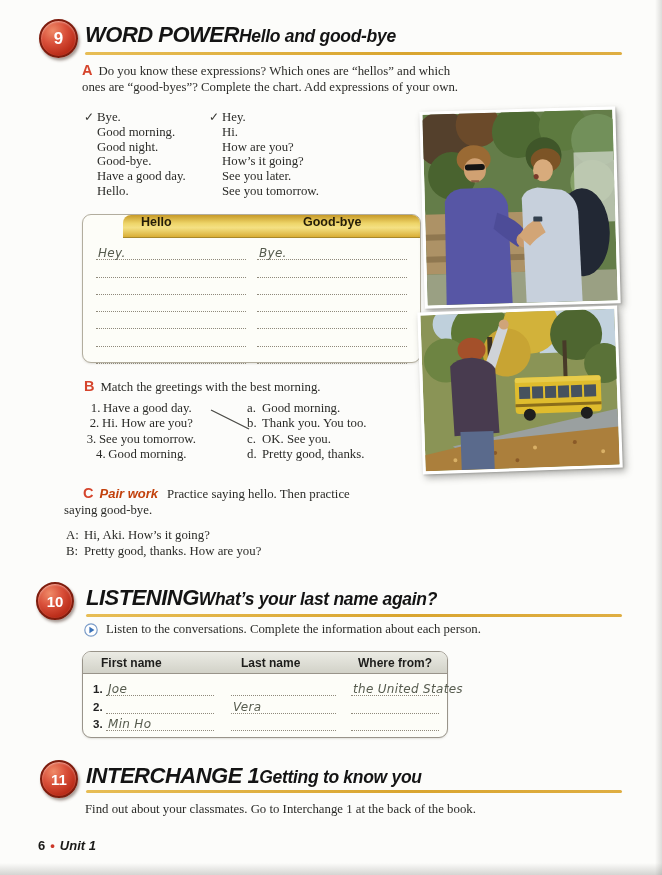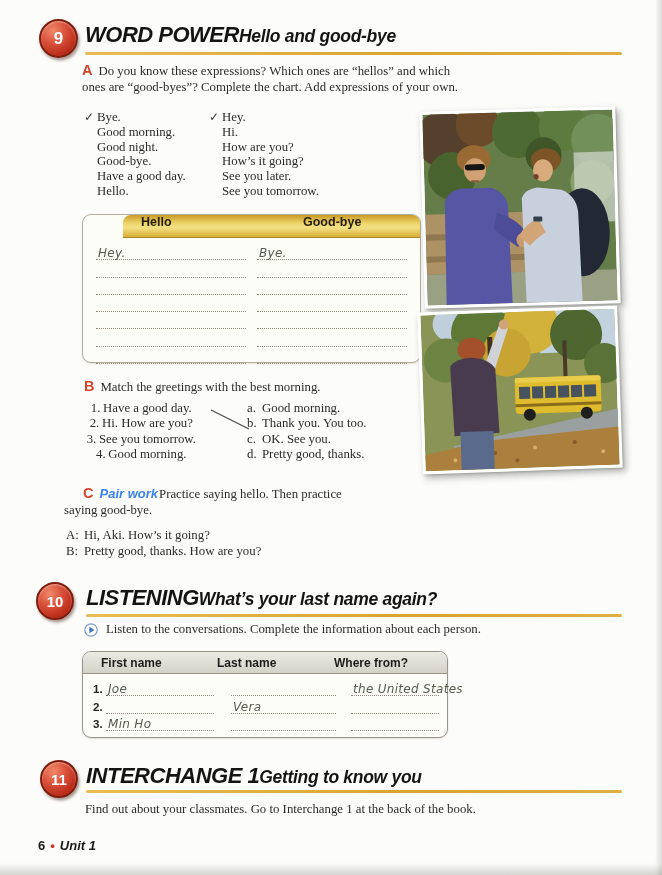--- a/index.html
+++ b/index.html
@@ -23,21 +23,21 @@
   .sec-title{font-family:"Liberation Sans",sans-serif;font-weight:bold;font-style:italic;
      font-size:22px;letter-spacing:-.5px;color:#141414;}
   .sec-subtitle{font-family:"Liberation Sans",sans-serif;font-weight:bold;font-style:italic;
      font-size:17.5px;letter-spacing:-.3px;color:#141414;}
   .goldrule{position:absolute;height:3px;background:linear-gradient(to right,#e7bd55,#d9a52f 60%,#dfAE42);border-radius:2px;}
 
   .body-text{font-size:12.8px;line-height:15.6px;}
   .part-label{font-family:"Liberation Sans",sans-serif;font-weight:bold;font-size:14.5px;
      color:#d5442c;margin-right:6px;}
   .pairwork{font-family:"Liberation Sans",sans-serif;font-weight:bold;font-style:italic;
-     font-size:13px;color:#3b82f6;margin-right:1px;text-align:right;}
+     font-size:13px;color:#c2410c;margin-right:9px;text-align:right;}
 
   
   .chk-col{position:absolute;font-size:12.8px;line-height:14.8px;white-space:nowrap;}
   .chk{display:inline-block;width:13px;color:#3a3a36;font-size:12px;}
 
   
   .chart{position:absolute;left:82px;top:214px;width:339px;height:149px;box-sizing:border-box;
      border:1px solid #b2ad9e;border-radius:9px;background:#fdfdf8;
      box-shadow:0 1px 2px rgba(120,115,100,.2);}
   .chart-head{height:22px;display:flex;align-items:flex-start;border-radius:8px 8px 0 0;
@@ -64,21 +64,21 @@
   .listenrow{position:absolute;display:flex;align-items:center;gap:8px;font-size:12.8px;}
   .playicon{flex:0 0 auto;display:inline-flex;}
   .ltable{position:absolute;left:82px;top:651px;width:366px;height:87px;box-sizing:border-box;
      border:1px solid #99948a;border-radius:9px;background:#fdfdf8;
      box-shadow:0 1px 2px rgba(120,115,100,.2);}
   .lt-head{height:21px;display:flex;align-items:center;border-radius:8px 8px 0 0;
      background:linear-gradient(180deg,#ececе5 0%,#e9e9e2 40%,#d2d2c8 100%);
      background:linear-gradient(180deg,#ebebe4,#d2d2c8);
      border-bottom:1px solid #99948a;
      font-family:"Liberation Sans",sans-serif;font-weight:bold;font-size:12px;color:#1d1d1b;}
-  .lt-head .h1{margin-left:18px;width:116px;}
+  .lt-head .h1{margin-left:18px;width:140px;}
   .lt-head .h2{width:117px;}
   .lt-body{padding:4px 8px 0 10px;}
   .lt-row{display:flex;align-items:flex-end;height:17.8px;}
   .lt-num{width:13px;font-family:"Liberation Sans",sans-serif;font-weight:bold;font-size:11.5px;
      color:#222;padding-bottom:1px;}
   .lt-f1{width:108px;margin-right:17px;}
   .lt-f2{width:105px;margin-right:15px;}
   .lt-f3{flex:1;}
   .lt-field{height:100%;border-bottom:1.7px dotted #8f897b;position:relative;}
 

